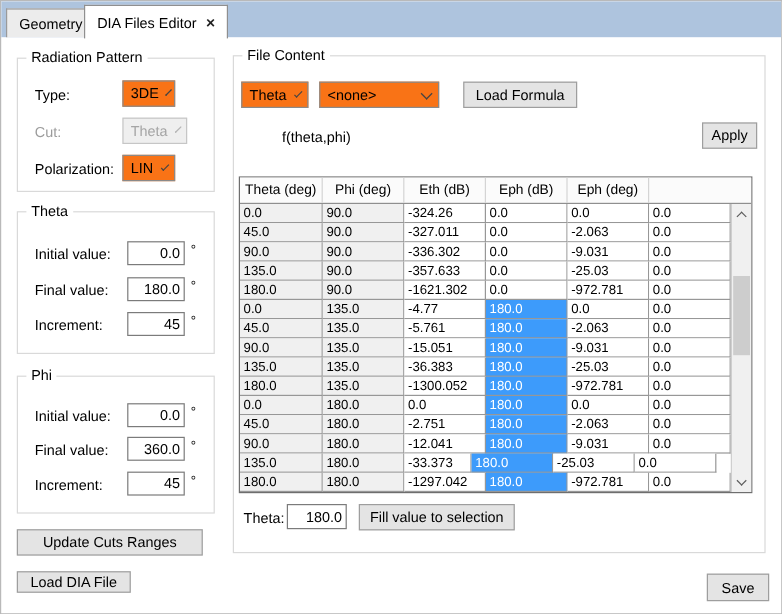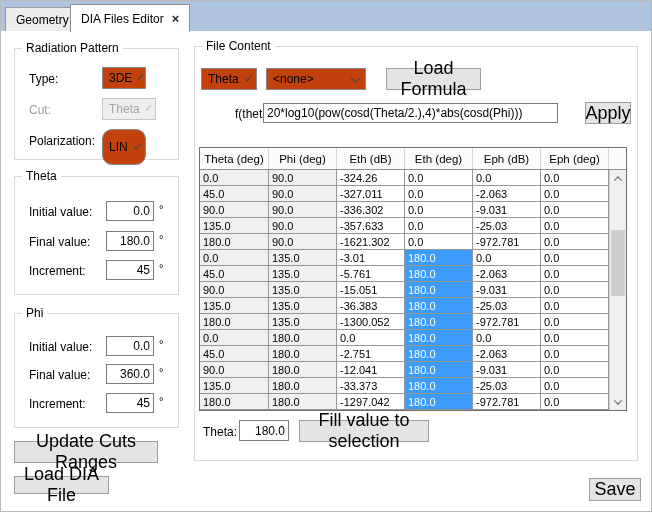--- a/index.html
+++ b/index.html
@@ -37,28 +37,28 @@
   .tb {
     position:absolute; border:1px solid #7b7b7b; background:#fff; font-size:12px;
     font-family:"Liberation Sans", sans-serif; padding:0 3px; outline:none;
   }
   .tb.num { text-align:right; }
   .deg { position:absolute; font-size:11px; }
 
   
   .btn {
     position:absolute; display:flex; align-items:center; justify-content:center;
-    background:#e4e4e4; border:1px solid #9e9e9e; font-size:18px;
+    background:#e4e4e4; border:1px solid #9e9e9e; font-size:12px;
     font-family:"Liberation Sans", sans-serif; cursor:default;
   }
 
   
   .combo {
     position:absolute; display:flex; align-items:center; justify-content:space-between;
-    background:#c2410c; border:1px solid #8a8a8a; padding:0 6px 0 6px; font-size:12px;
+    background:#f97316; border:1px solid #8a8a8a; padding:0 6px 0 6px; font-size:12px;
   }
   .combo .chev {
     width:7px; height:7px; border-right:1.6px solid #444; border-bottom:1.6px solid #444;
     transform:rotate(45deg) translate(-1px,-1px); margin-left:8px;
   }
   .combo.disabled { background:#efefef; border-color:#c6c6c6; color:#a5a5a5; }
   .combo.disabled .chev { border-color:#b4b4b4; }
 
   
   .grid {
@@ -114,21 +114,21 @@
   <div class="combo" style="left:101px; top:66px; width:44px; height:22px;">
     <span>3DE</span>
     <span class="chev"></span>
   </div>
   <span class="field-label disabled" style="left:28px; top:102px;">Cut:</span>
   <div class="combo disabled" style="left:101px; top:97px; width:54px; height:22px;">
     <span>Theta</span>
     <span class="chev"></span>
   </div>
   <span class="field-label" style="left:28px; top:133px;">Polarization:</span>
-  <div class="combo" style="left:101px; top:128px; width:44px; height:36px;border-radius:10px;">
+  <div class="combo" style="left:101px; top:128px; width:44px; height:22px;">
     <span>LIN</span>
     <span class="chev"></span>
   </div>
 
   <div class="group" style="left:13px; top:175px; width:165px; height:119px;">
     <span class="group-label">Theta</span>
   </div>
   <span class="field-label" style="left:28px; top:204px;">Initial value:</span>
   <input class="tb num" style="left: 105px; top: 200px; width: 48px; height: 20px;" value="0.0">
   <span class="deg" style="left:158px; top:202px;">°</span>
@@ -145,47 +145,45 @@
   <span class="field-label" style="left:28px; top:339px;">Initial value:</span>
   <input class="tb num" style="left: 105px; top: 335px; width: 48px; height: 20px;" value="0.0">
   <span class="deg" style="left:158px; top:337px;">°</span>
   <span class="field-label" style="left:28px; top:367px;">Final value:</span>
   <input class="tb num" style="left: 105px; top: 363px; width: 48px; height: 20px;" value="360.0">
   <span class="deg" style="left:158px; top:365px;">°</span>
   <span class="field-label" style="left:28px; top:396px;">Increment:</span>
   <input class="tb num" style="left: 105px; top: 392px; width: 48px; height: 20px;" value="45">
   <span class="deg" style="left:158px; top:394px;">°</span>
 
-  <button class="btn" style="left:13px; top:440px; width:144px; height:22px;">Update Cuts Ranges</button>
+  <button class="btn" style="left:13px; top:440px; width:155px; height:22px;">Update Cuts Ranges</button>
   <button class="btn" style="left:13px; top:475px; width:95px; height:18px;">Load DIA File</button>
 
   <div class="group" style="left:193px; top:45px; width:444px; height:415px;">
     <span class="group-label">File Content</span>
   </div>
 
   <div class="combo" style="left:200px; top:67px; width:56px; height:22px;">
     <span>Theta</span>
     <span class="chev"></span>
   </div>
   <div class="combo" style="left:265px; top:67px; width:100px; height:22px;">
     <span>&lt;none&gt;</span>
     <span class="chev"></span>
   </div>
   <button class="btn" style="left:385px; top:67px; width:95px; height:22px;">Load Formula</button>
 
   <span class="field-label" style="left:202px; top:106px;margin-left:32px;">f(theta,phi)</span>
-  <input class="tb" style="left: 262px; top: 102px; width: 295px; height: 20px;" value="20*log10(pow(cosd(Theta/2.),4)*abs(cosd(Phi)))">
   <button class="btn" style="left:568px; top:101px; width:46px; height:22px;margin-left:16px;">Apply</button>
 
   <div class="grid">
     <div class="grid-header">
         <div class="hcell" style="width: 69px;">Theta (deg)</div>
         <div class="hcell" style="width: 68px;">Phi (deg)</div>
         <div class="hcell" style="width: 68px;">Eth (dB)</div>
-        <div class="hcell" style="width: 68px;">Eth (deg)</div>
         <div class="hcell" style="width: 68px;">Eph (dB)</div>
         <div class="hcell" style="width: 68px;">Eph (deg)</div>
       </div>
     <div>
         <div class="grow">
           <div class="gcell ro" style="width: 69px;">0.0</div>
           <div class="gcell ro" style="width: 68px;">90.0</div>
           <div class="gcell" style="width: 68px;">-324.26</div>
           <div class="gcell" style="width: 68px;">0.0</div>
           <div class="gcell" style="width: 68px;">0.0</div>
@@ -219,21 +217,21 @@
           <div class="gcell ro" style="width: 69px;">180.0</div>
           <div class="gcell ro" style="width: 68px;">90.0</div>
           <div class="gcell" style="width: 68px;">-1621.302</div>
           <div class="gcell" style="width: 68px;">0.0</div>
           <div class="gcell" style="width: 68px;">-972.781</div>
           <div class="gcell" style="width: 68px;">0.0</div>
         </div>
         <div class="grow">
           <div class="gcell ro" style="width: 69px;">0.0</div>
           <div class="gcell ro" style="width: 68px;">135.0</div>
-          <div class="gcell" style="width: 68px;">-3.01</div>
+          <div class="gcell" style="width: 68px;">-4.77</div>
           <div class="gcell sel" style="width: 68px;">180.0</div>
           <div class="gcell" style="width: 68px;">0.0</div>
           <div class="gcell" style="width: 68px;">0.0</div>
         </div>
         <div class="grow">
           <div class="gcell ro" style="width: 69px;">45.0</div>
           <div class="gcell ro" style="width: 68px;">135.0</div>
           <div class="gcell" style="width: 68px;">-5.761</div>
           <div class="gcell sel" style="width: 68px;">180.0</div>
           <div class="gcell" style="width: 68px;">-2.063</div>
@@ -283,21 +281,21 @@
           <div class="gcell ro" style="width: 69px;">90.0</div>
           <div class="gcell ro" style="width: 68px;">180.0</div>
           <div class="gcell" style="width: 68px;">-12.041</div>
           <div class="gcell sel" style="width: 68px;">180.0</div>
           <div class="gcell" style="width: 68px;">-9.031</div>
           <div class="gcell" style="width: 68px;">0.0</div>
         </div>
         <div class="grow">
           <div class="gcell ro" style="width: 69px;">135.0</div>
           <div class="gcell ro" style="width: 68px;">180.0</div>
-          <div class="gcell" style="width: 68px;">-33.373</div>
+          <div class="gcell" style="width: 56px;">-33.373</div>
           <div class="gcell sel" style="width: 68px;">180.0</div>
           <div class="gcell" style="width: 68px;">-25.03</div>
           <div class="gcell" style="width: 68px;">0.0</div>
         </div>
         <div class="grow">
           <div class="gcell ro" style="width: 69px;">180.0</div>
           <div class="gcell ro" style="width: 68px;">180.0</div>
           <div class="gcell" style="width: 68px;">-1297.042</div>
           <div class="gcell sel" style="width: 68px;">180.0</div>
           <div class="gcell" style="width: 68px;">-972.781</div>

